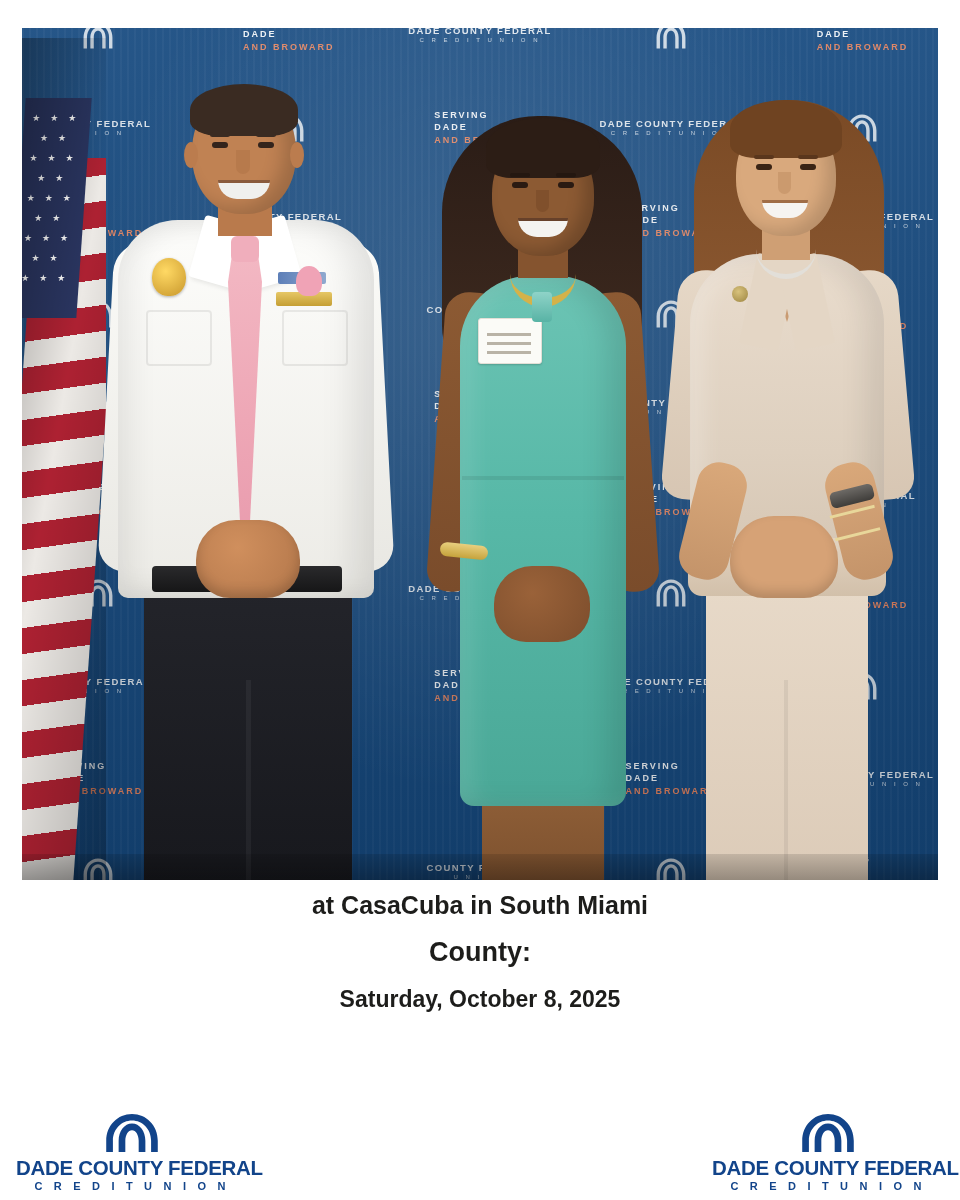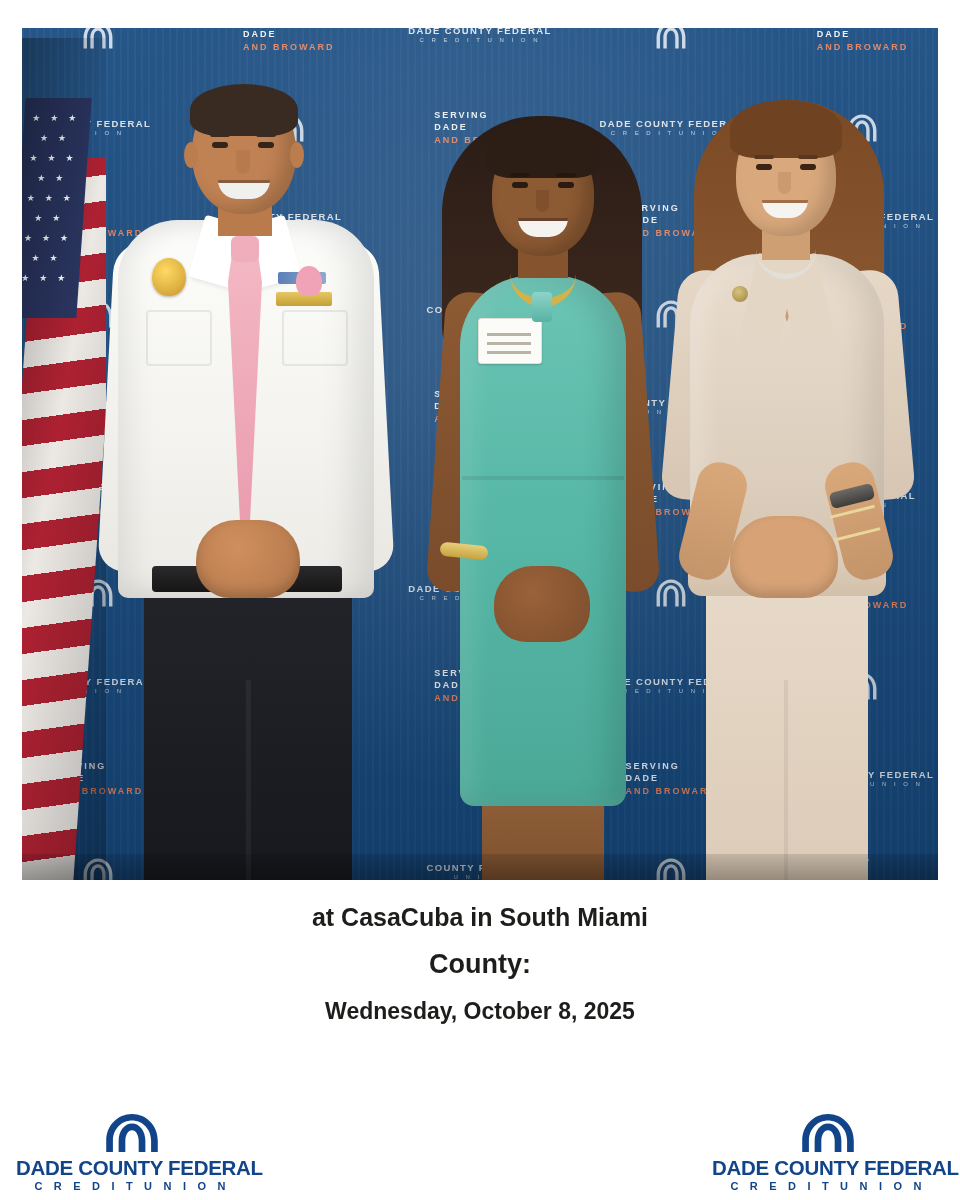--- a/index.html
+++ b/index.html
@@ -427,21 +427,21 @@
   .cap-title {
     font-size: 31px;
     font-weight: bold;
     letter-spacing: -0.2px;
     line-height: 1.12;
   }
   .cap-sub {
     font-size: 25px;
     font-weight: bold;
     line-height: 1.2;
-    margin-top: 18px;
+    margin-top: 6px;
   }
   .cap-speaker-label {
     font-size: 27px;
     font-weight: bold;
     margin-top: 17px;
   }
   .cap-name {
     font-size: 29px;
     font-weight: bold;
     line-height: 1.2;
@@ -947,21 +947,21 @@
       <div class="nose"></div>
       <div class="smile"></div>
     </div>
 
     <div class="floor"></div>
   </div>
 
   <div class="caption">
     <div class="cap-sub">at CasaCuba in South Miami</div>
     <div class="cap-speaker-label">County:</div>
-    <div class="cap-date">Wednesday, October 8, 2025</div>
+    <div class="cap-date">Saturday, October 8, 2025</div>
   </div>
 
   <div class="footer-logo left">
     <div class="fl-mark">
       <svg viewBox="0 0 64 44" width="62" height="42">
         <path d="M32 2 C17 2 5 14 5 30 L5 42 L12 42 L12 30 C12 18 21 9 32 9 C43 9 52 18 52 30 L52 42 L59 42 L59 30 C59 14 47 2 32 2 Z" fill="#12448a"></path>
         <path d="M32 12 C24 12 18 20 18 30 L18 42 L25 42 L25 30 C25 24 28 19 32 19 C36 19 39 24 39 30 L39 42 L46 42 L46 30 C46 20 40 12 32 12 Z" fill="#12448a"></path>
       </svg>
     </div>
     <div class="fl-name">DADE COUNTY FEDERAL</div>

